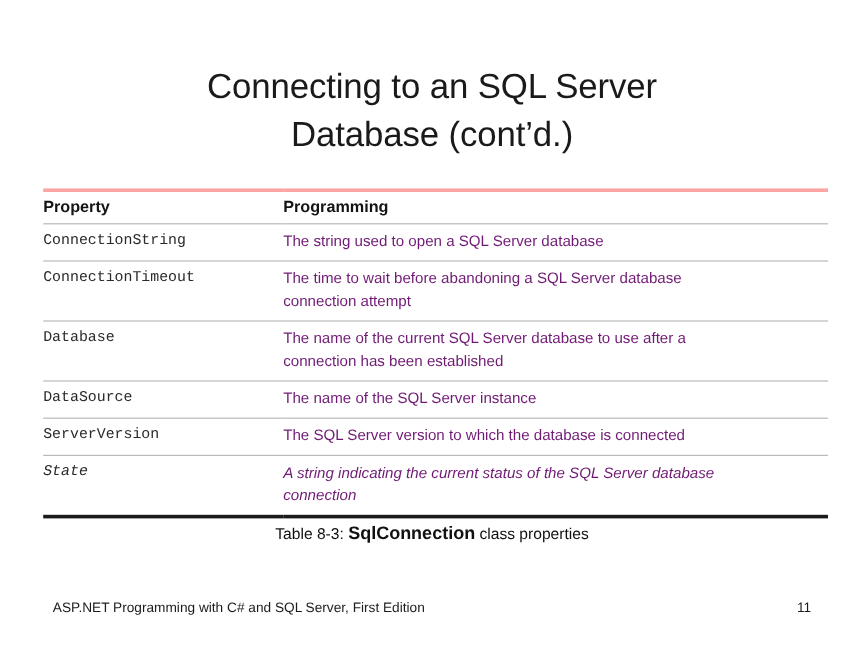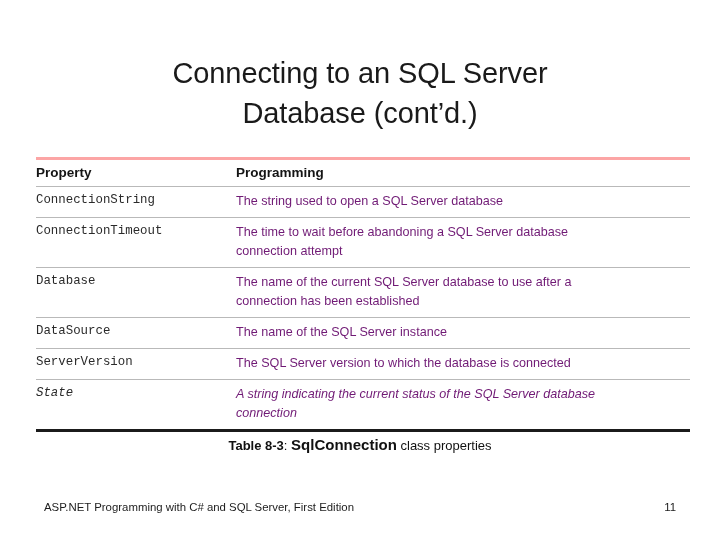--- a/index.html
+++ b/index.html
@@ -94,21 +94,21 @@
     position: absolute;
     left: 0;
     top: 436px;
     width: 720px;
     text-align: center;
     font-size: 13px;
     line-height: 17px;
     color: #111111;
   }
   .table-caption .cap-label {
-    font-weight: 700;
+    font-weight: 400;
     margin-top: 39px;
   }
   .table-caption .cap-code {
     font-family: Liberation Sans, sans-serif;
     font-weight: 700;
     font-size: 15px;
   }
   .table-caption .cap-tail {
     font-weight: 400;
   }

